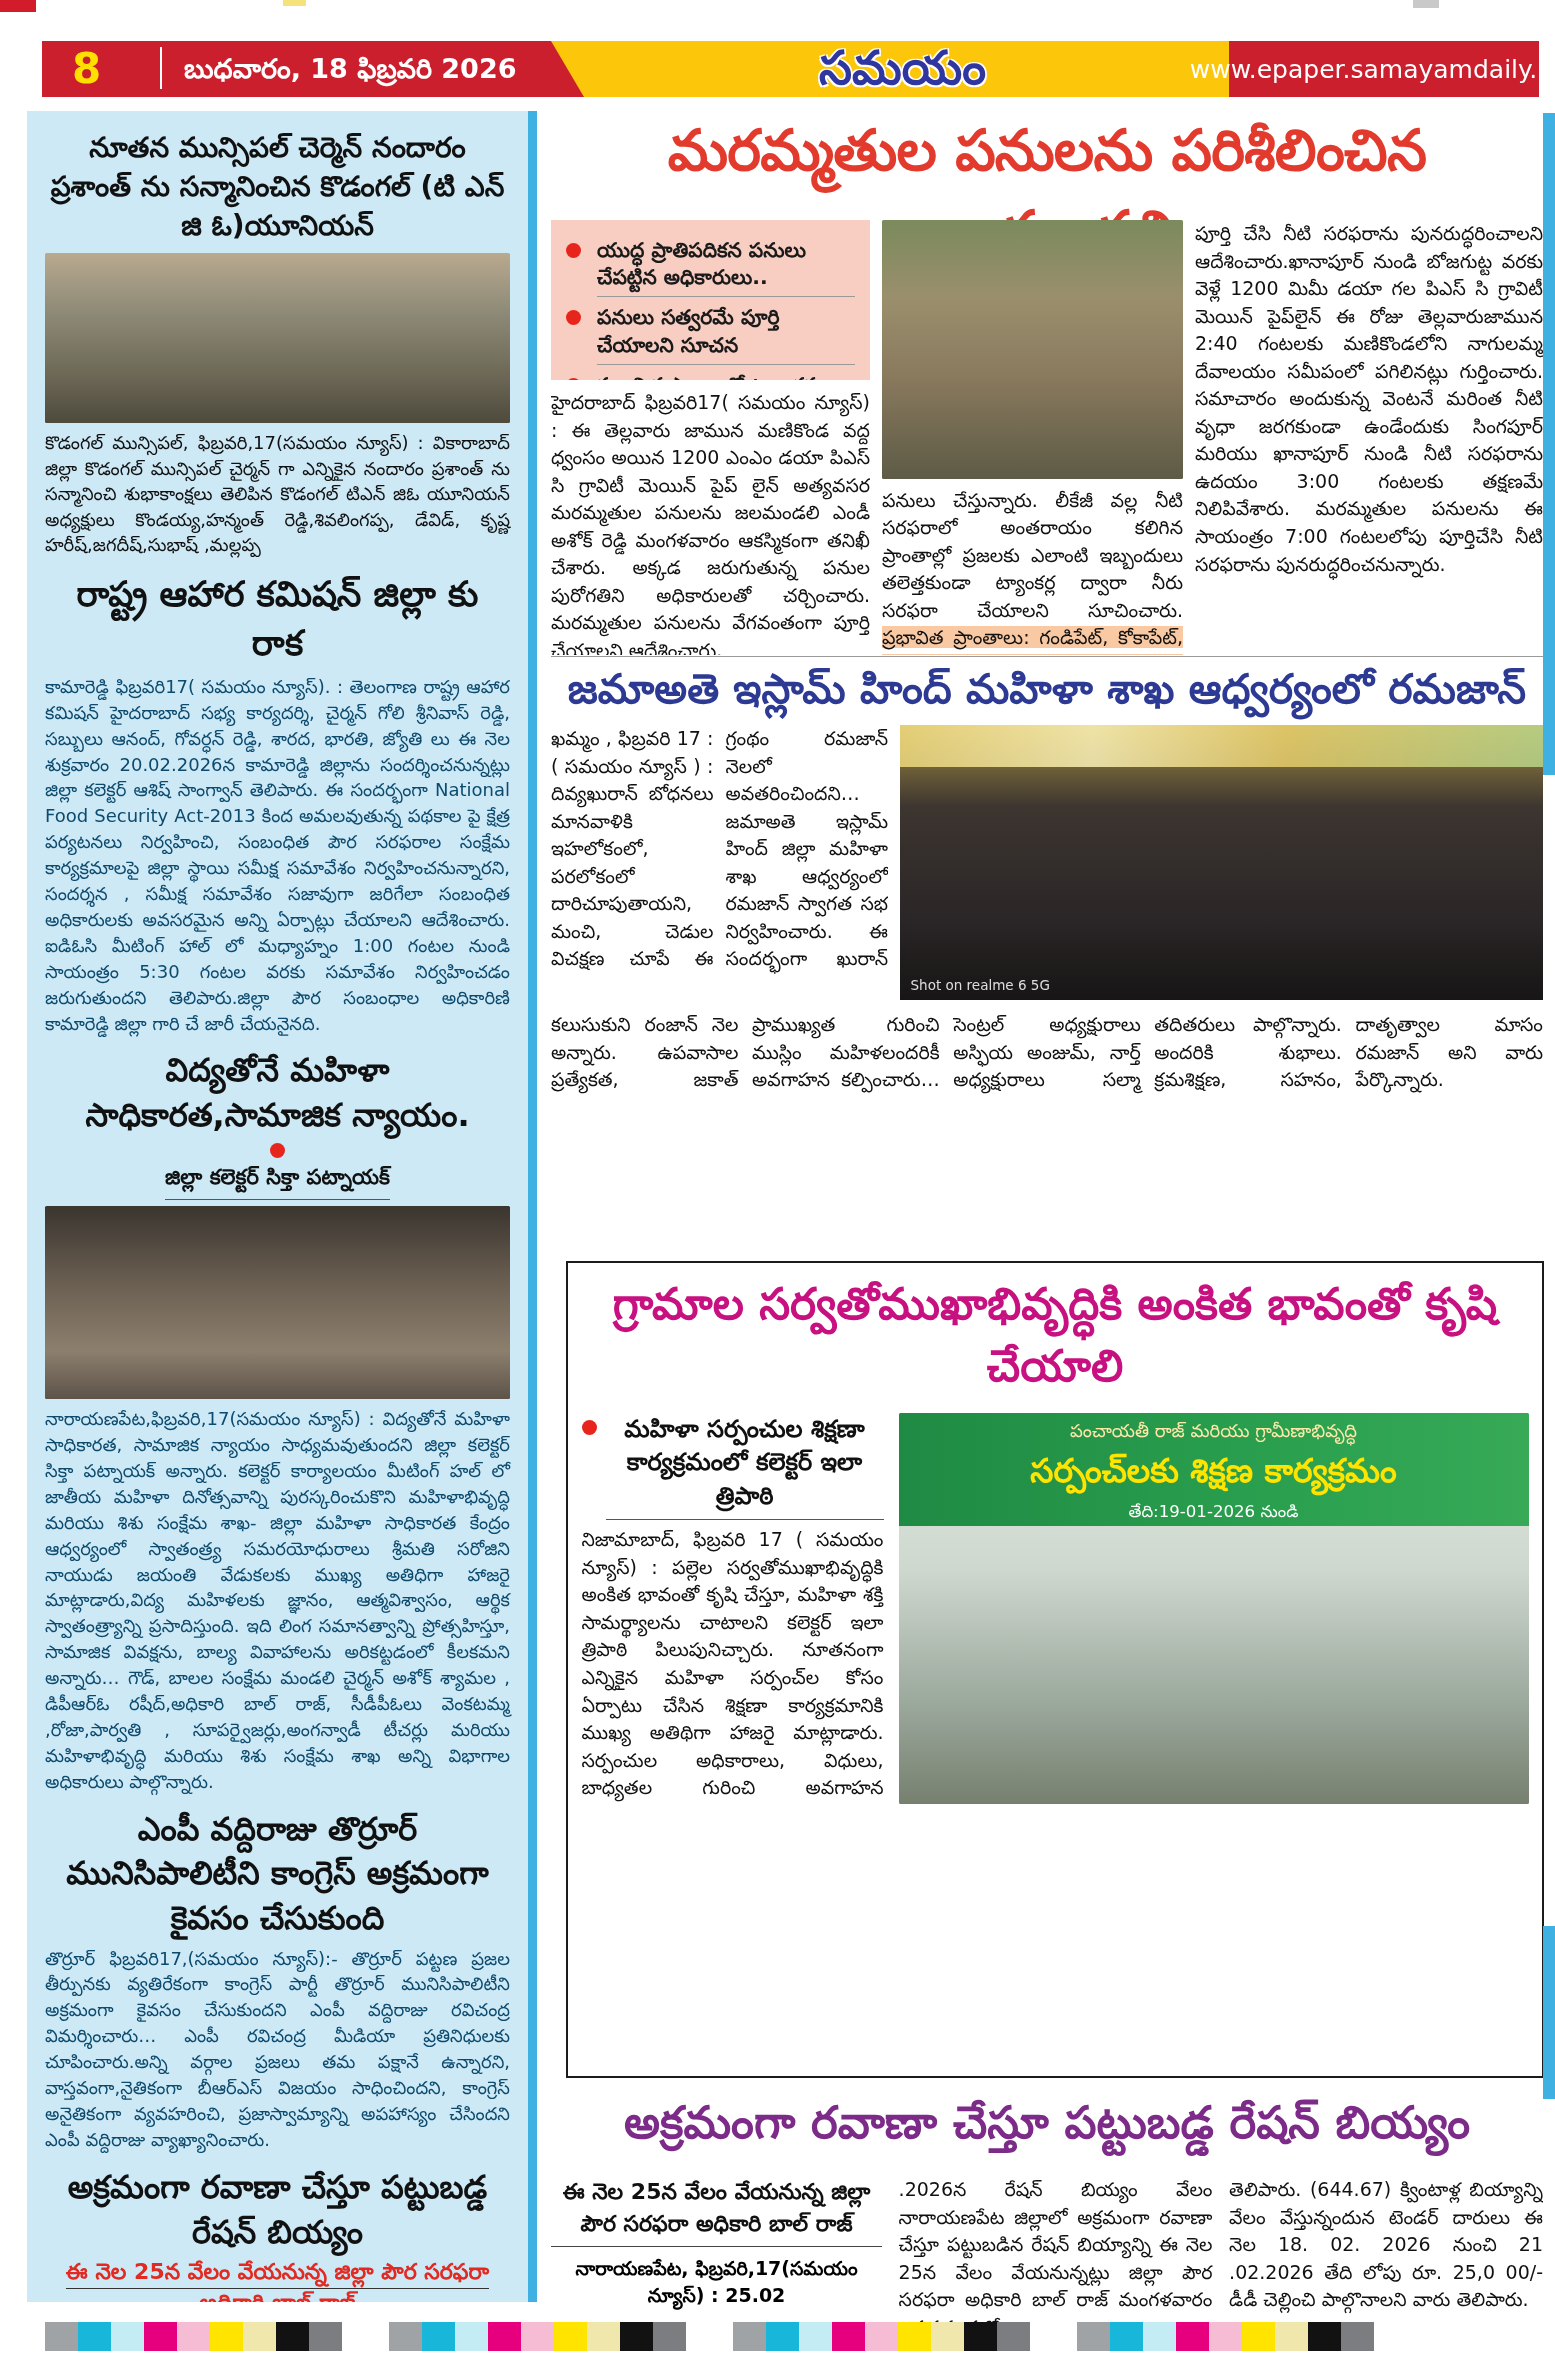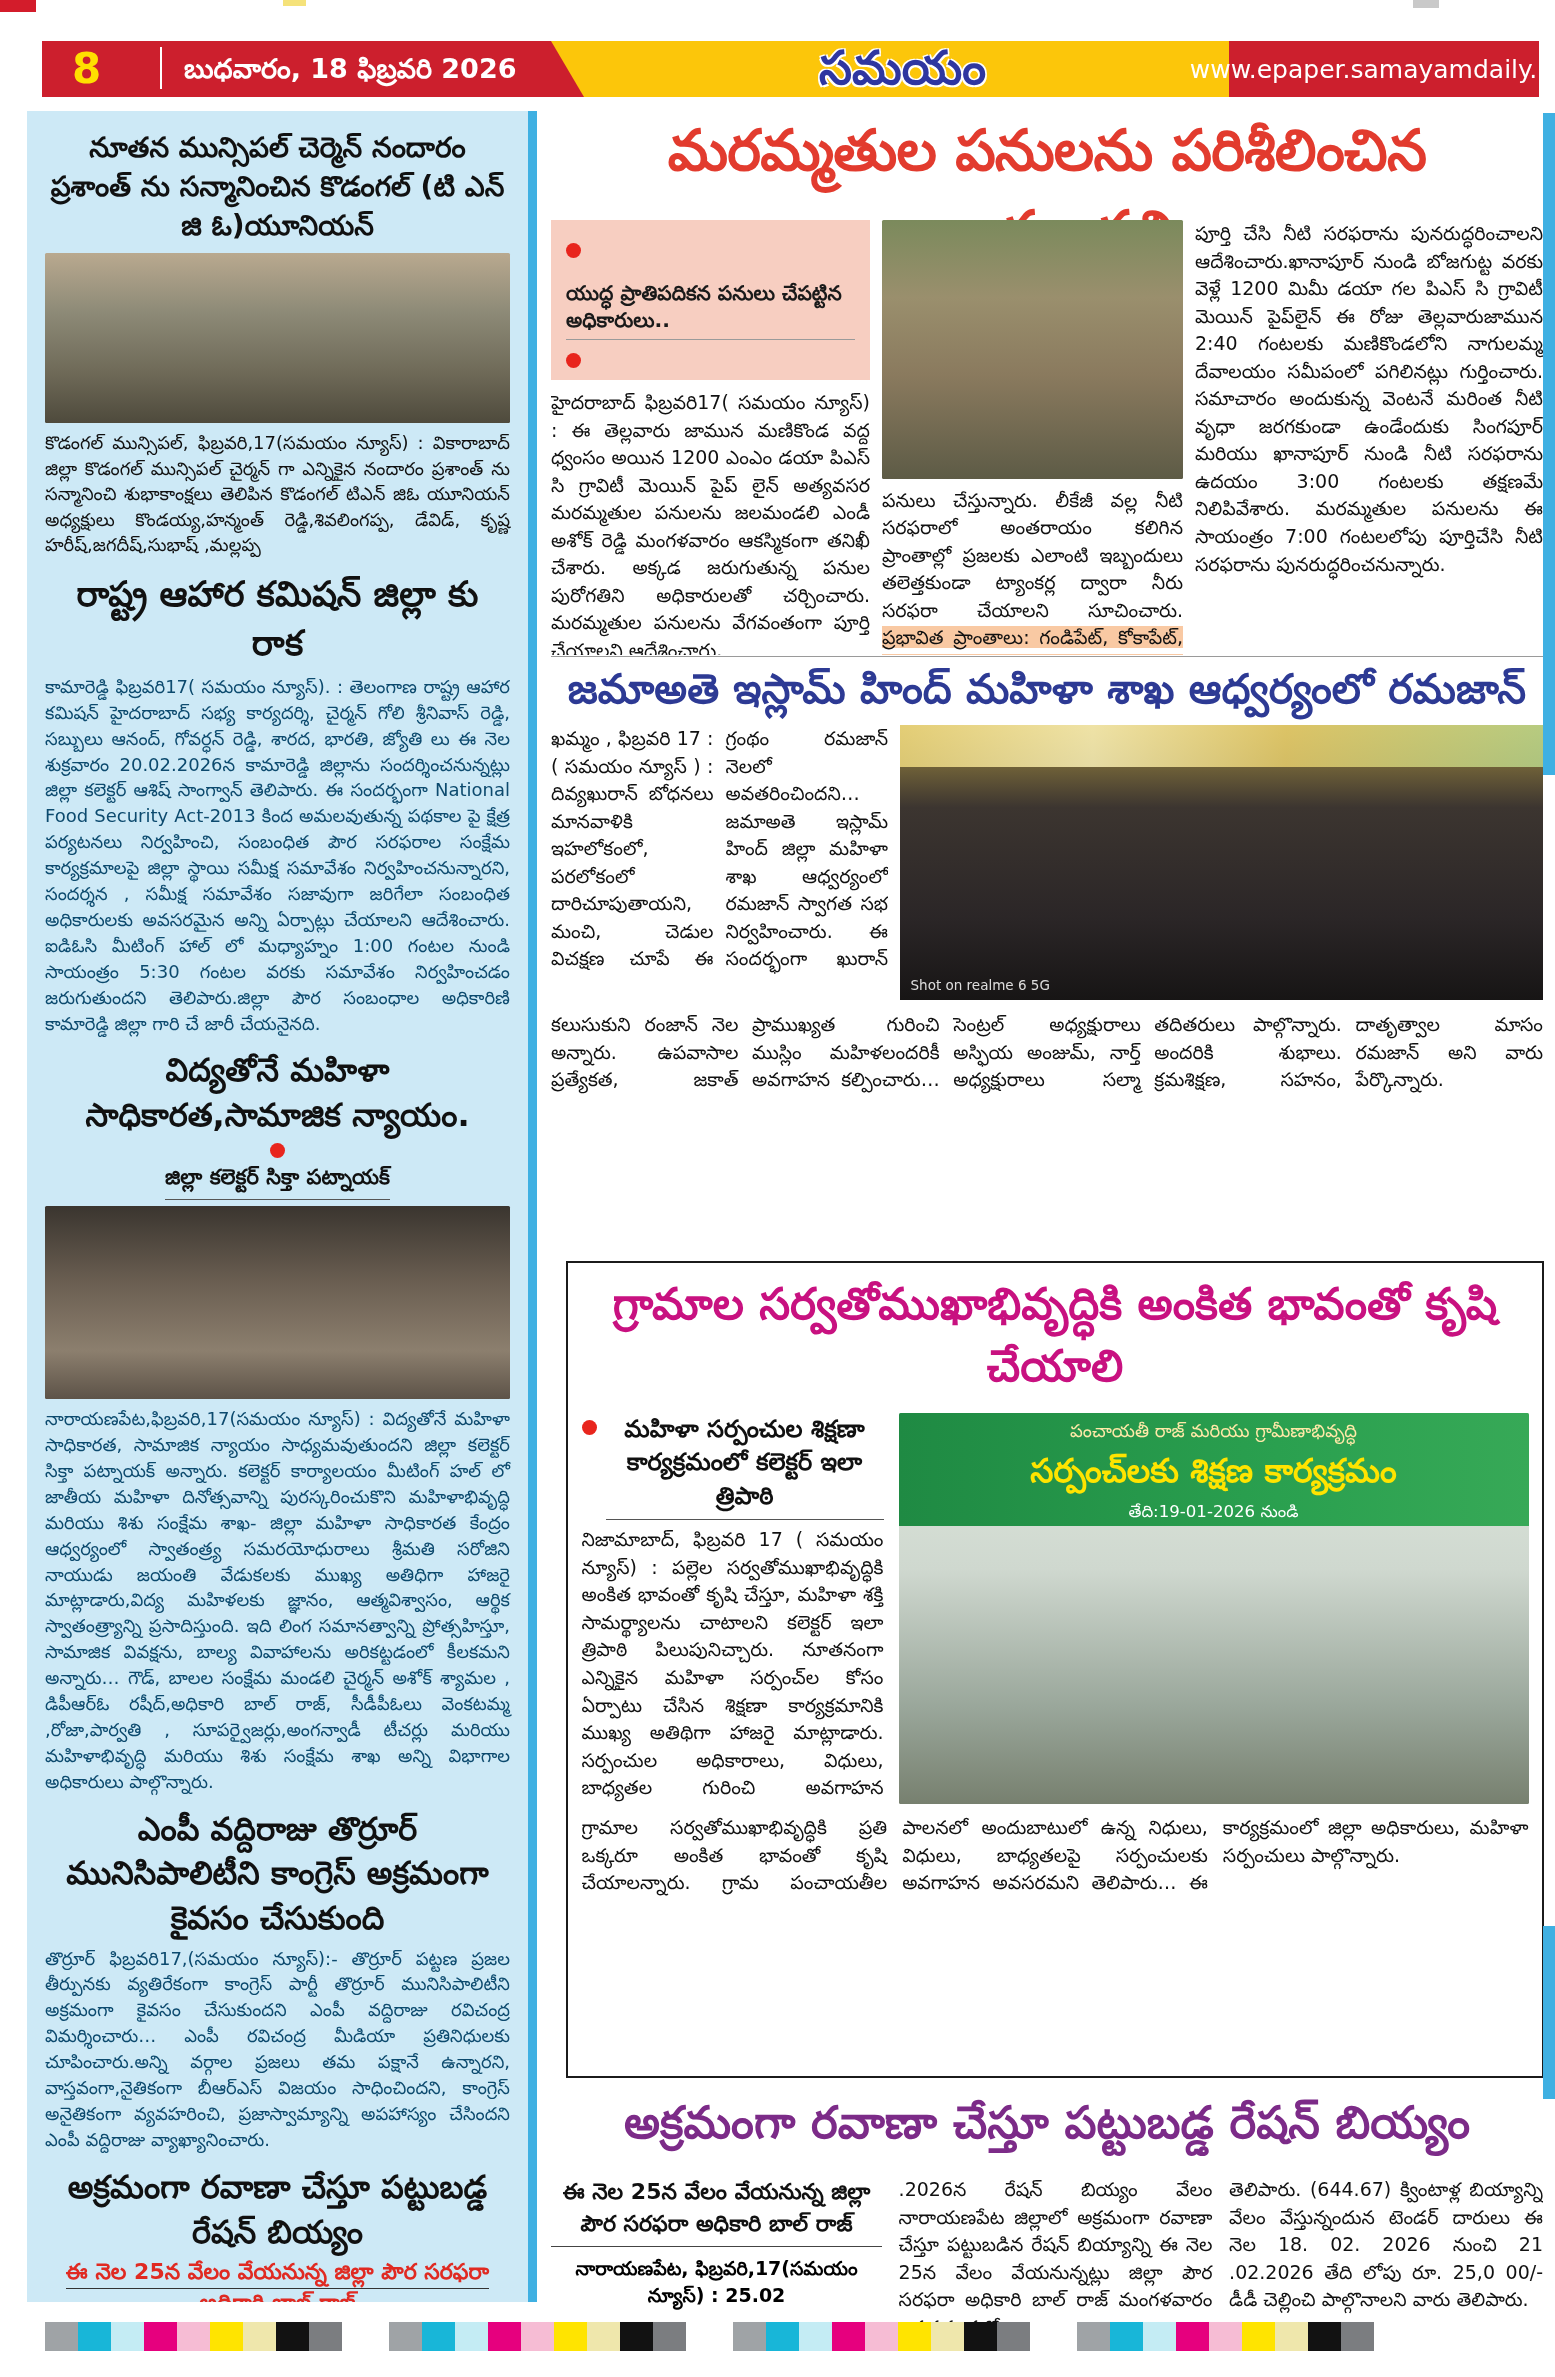--- a/index.html
+++ b/index.html
@@ -44,21 +44,21 @@
   .dot { width:15px; height:15px; border-radius:50%; background:#e8251d; flex:0 0 auto; }
   .subhead-red { font-size:22px; font-weight:bold; color:#e02a22; text-align:center; margin:3px 0 7.5px 0; }
   .subhead-red .txt { border-bottom:1.5px solid #333; padding-bottom:4.5px; }
 
   
   .jm-headline { position:absolute; left:551px; top:117px; width:992px; text-align:center;
                  font-size:57px; font-weight:bold; color:#e23b2e; letter-spacing:-0.8px; }
   .jm-grid { position:absolute; left:551px; top:220px; width:992px; height:435px; display:grid;
              grid-template-columns:319px 301px 1fr; gap:12px; overflow:hidden; }
   .bullet-box { background:#f7cec1; padding:16.6px 15px; height:160px; overflow:hidden; }
-  .bullet-row { display:flex; gap:22px; margin-bottom:7.5px;flex-direction:column; }
+  .bullet-row { display:flex; gap:16px; margin-bottom:7.5px; }
   .bullet-row .dot { margin-top:6px; }
   .bullet-row .txt { font-size:20.3px; font-weight:bold; color:#1a1a1a; line-height:1.35;
                      border-bottom:0.8px solid #9a9a9a; padding-bottom:4.5px; }
   .bullet-row:last-child .txt { border-bottom:none; }
   .rt-body { font-size:19px; line-height:1.45; text-align:justify; color:#111; }
   .photo-pipeline { height:259px; background:linear-gradient(180deg,#7b8a5c 0%,#9a8f6d 30%,#8a7a5e 60%,#5d5b46 100%); margin-bottom:7.5px; }
   .hl-orange { background:#f9c9a3; }
   .jm-col1 .rt-body { margin-top:9px; }
   .jm-rule { position:absolute; left:551px; top:656px; width:992px; border-top:1.5px solid #9a9a9a; }
 
@@ -209,21 +209,20 @@
         <p class="rt-body">నిజామాబాద్, ఫిబ్రవరి 17 ( సమయం న్యూస్) : పల్లెల సర్వతోముఖాభివృద్ధికి అంకిత భావంతో కృషి చేస్తూ, మహిళా శక్తి సామర్థ్యాలను చాటాలని కలెక్టర్ ఇలా త్రిపాఠి పిలుపునిచ్చారు. నూతనంగా ఎన్నికైన మహిళా సర్పంచ్‌ల కోసం ఏర్పాటు చేసిన శిక్షణా కార్యక్రమానికి ముఖ్య అతిథిగా హాజరై మాట్లాడారు. సర్పంచుల అధికారాలు, విధులు, బాధ్యతల గురించి అవగాహన కల్పించారు. స్థానిక సంస్థల ఎన్నికల్లో మహిళలకు 50 శాతం రిజర్వేషన్లు లభించడం అభినందనీయమని అన్నారు.</p>
       </div>
       <div class="photo photo-training">
         <div class="tr-banner">
           <div class="l1">పంచాయతీ రాజ్ మరియు గ్రామీణాభివృద్ధి</div>
           <div class="l2">సర్పంచ్‌లకు శిక్షణ కార్యక్రమం</div>
           <div class="l3">తేది:19-01-2026 నుండి</div>
         </div>
       </div>
     </div>
-    <div class="vd-bottom rt-body">గ్రామాల సర్వతోముఖాభివృద్ధికి ప్రతి ఒక్కరూ అంకిత భావంతో కృషి చేయాలన్నారు. గ్రామ పంచాయతీల పాలనలో అందుబాటులో ఉన్న నిధులు, విధులు, బాధ్యతలపై సర్పంచులకు అవగాహన అవసరమని తెలిపారు… ఈ కార్యక్రమంలో జిల్లా అధికారులు, మహిళా సర్పంచులు పాల్గొన్నారు.</div>
   </div>
 
   <h1 class="rr-headline">అక్రమంగా రవాణా చేస్తూ పట్టుబడ్డ రేషన్ బియ్యం</h1>
   <div class="rr-grid">
     <div class="rr-sub">
       <span class="txt">ఈ నెల 25న వేలం వేయనున్న జిల్లా పౌర సరఫరా అధికారి బాల్ రాజ్</span>
       <div class="rr-dateline">నారాయణపేట, ఫిబ్రవరి,17(సమయం న్యూస్) : 25.02</div>
     </div>
     <p class="rt-body">.2026న రేషన్ బియ్యం వేలం నారాయణపేట జిల్లాలో అక్రమంగా రవాణా చేస్తూ పట్టుబడిన రేషన్ బియ్యాన్ని ఈ నెల 25న వేలం వేయనున్నట్లు జిల్లా పౌర సరఫరా అధికారి బాల్ రాజ్ మంగళవారం ఒక ప్రకటనలో</p>
     <p class="rt-body">తెలిపారు. (644.67) క్వింటాళ్ల బియ్యాన్ని వేలం వేస్తున్నందున టెండర్ దారులు ఈ నెల 18. 02. 2026 నుంచి 21 .02.2026 తేది లోపు రూ. 25,0 00/- డీడీ చెల్లించి పాల్గొనాలని వారు తెలిపారు.</p>

